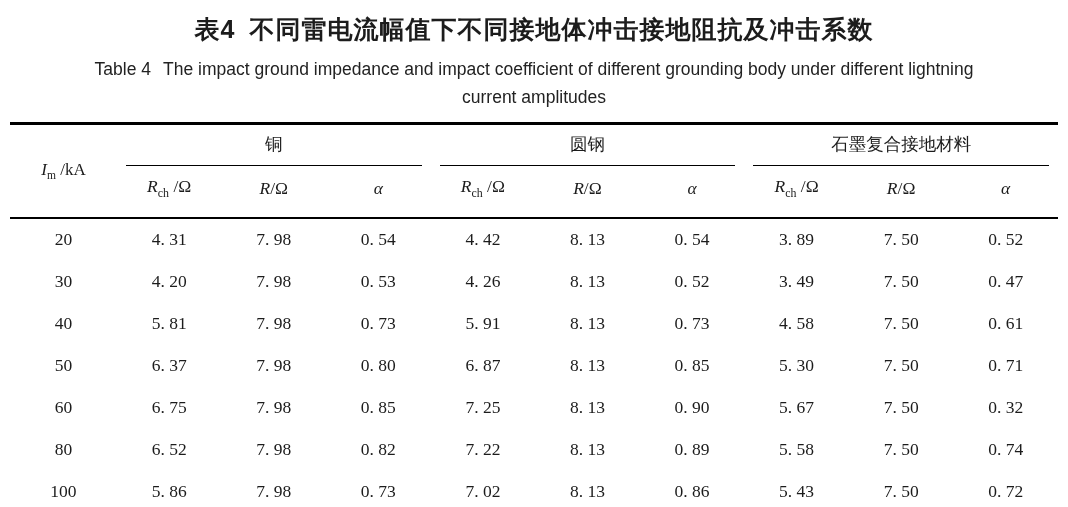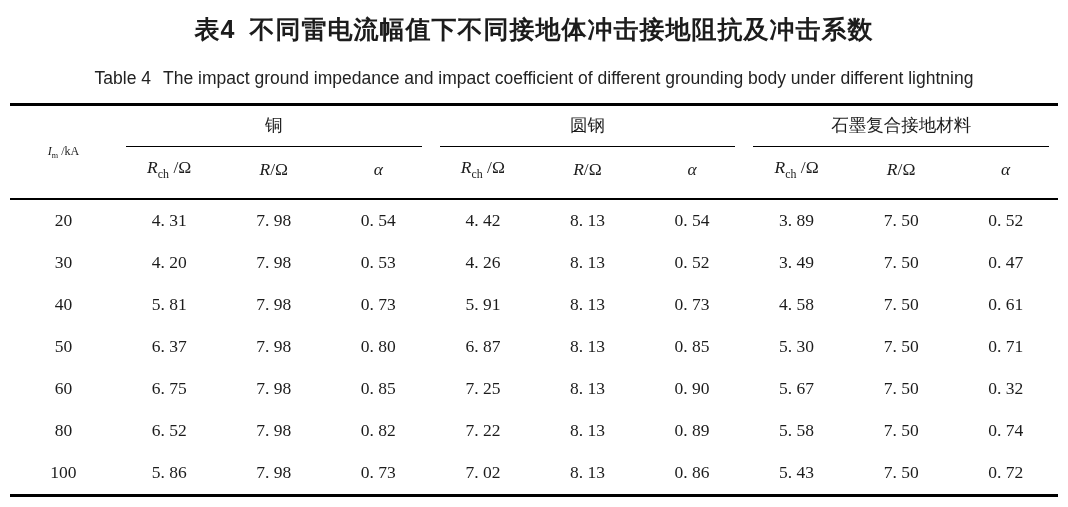--- a/index.html
+++ b/index.html
@@ -17,21 +17,21 @@
     font-size: 25px;
     letter-spacing: 1px;
     text-align: center;
     padding-top: 13px;
   }
   .title-zh .gap { display: inline-block; width: 14px; }
   .title-en {
     font-family: "Liberation Sans", sans-serif;
     font-size: 17.5px;
     text-align: center;
-    margin-top: 18px;
+    margin-top: 9px;
     line-height: 28px;
     color: #222;
   }
   .title-en .gap { display: inline-block; width: 12px; }
 
   table.data-table {
     width: 100%;
     border-collapse: collapse;
     margin-top: 11px;
     font-size: 17.5px;
@@ -42,21 +42,21 @@
   col.c-val { width: 9.977%; }
 
   th, td {
     font-weight: normal;
     text-align: center;
     padding: 0;
     vertical-align: middle;
   }
   th.im-cell {
     border-bottom: 2px solid #000;
-    font-size: 12px;
+    font-size: 17px;
   }
   th.group-cell { padding: 0; }
   th.group-cell .group-rule {
     border-bottom: 1.5px solid #000;
     margin: 0 9px;
     padding: 7px 0 9px;
     font-family: "Liberation Sans", sans-serif;
     font-size: 17.5px;
     font-weight: normal;
   }
@@ -70,20 +70,21 @@
 </style>
 </head>
 <body>
 
 <div class="page">
 
   <div class="title-zh"><span>表4</span><span class="gap"></span><span>不同雷电流幅值下不同接地体冲击接地阻抗及冲击系数</span></div>
 
   <div class="title-en">
     <div><span>Table 4</span><span class="gap"></span><span>The impact ground impedance and impact coefficient of different grounding body under different lightning</span></div>
+    <div>current amplitudes</div>
   </div>
 
   <table class="data-table">
     <colgroup>
       <col class="c-im">
         <col class="c-val">
         <col class="c-val">
         <col class="c-val">
       <col class="c-val">
         <col class="c-val">

